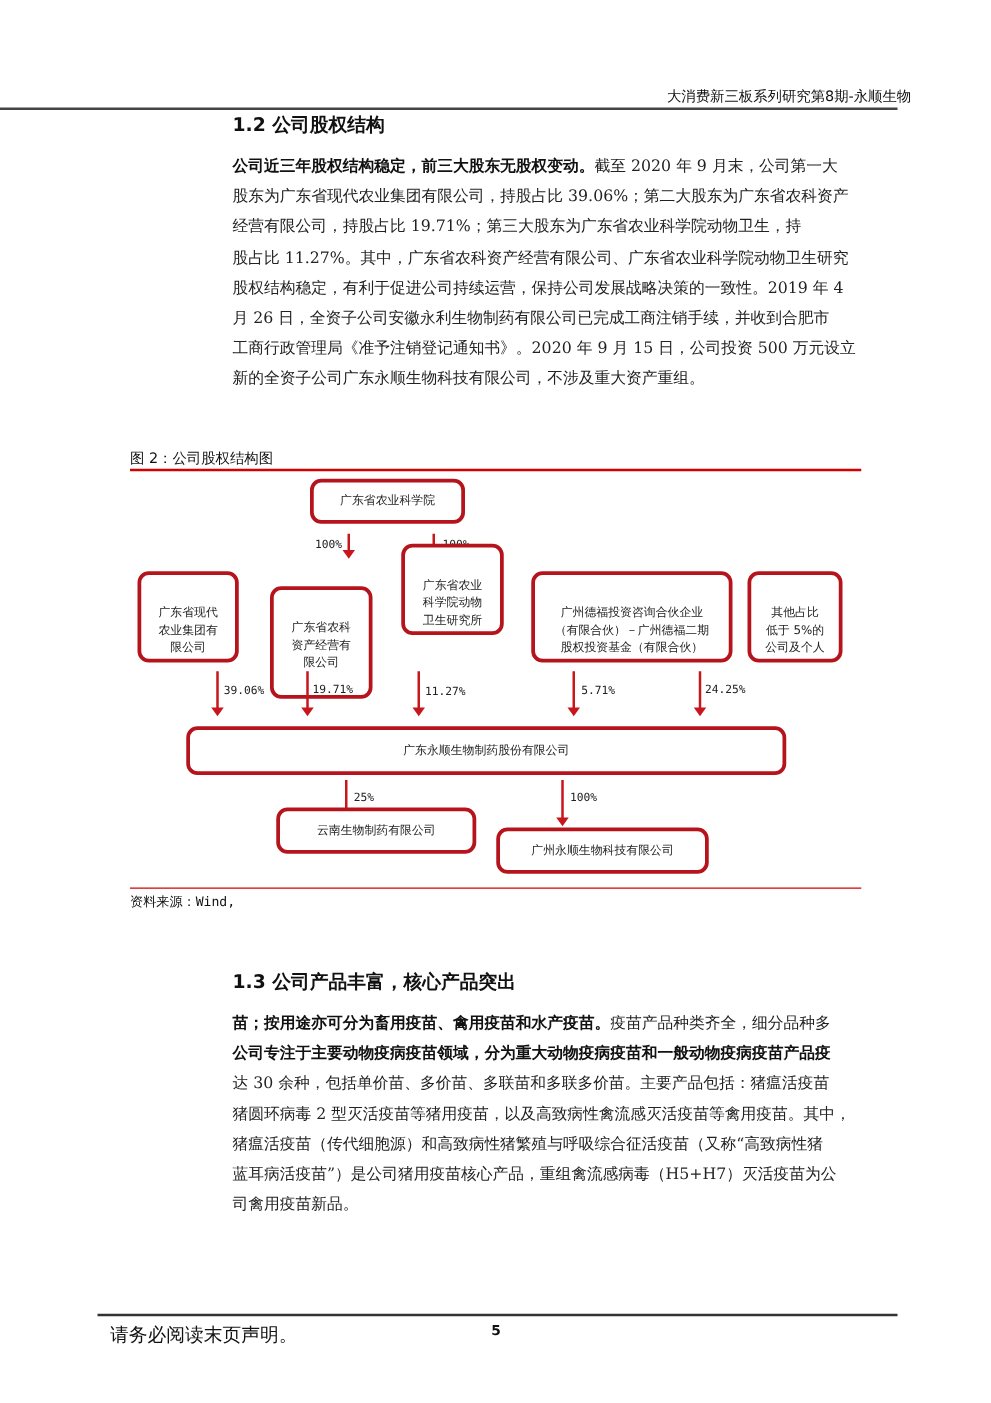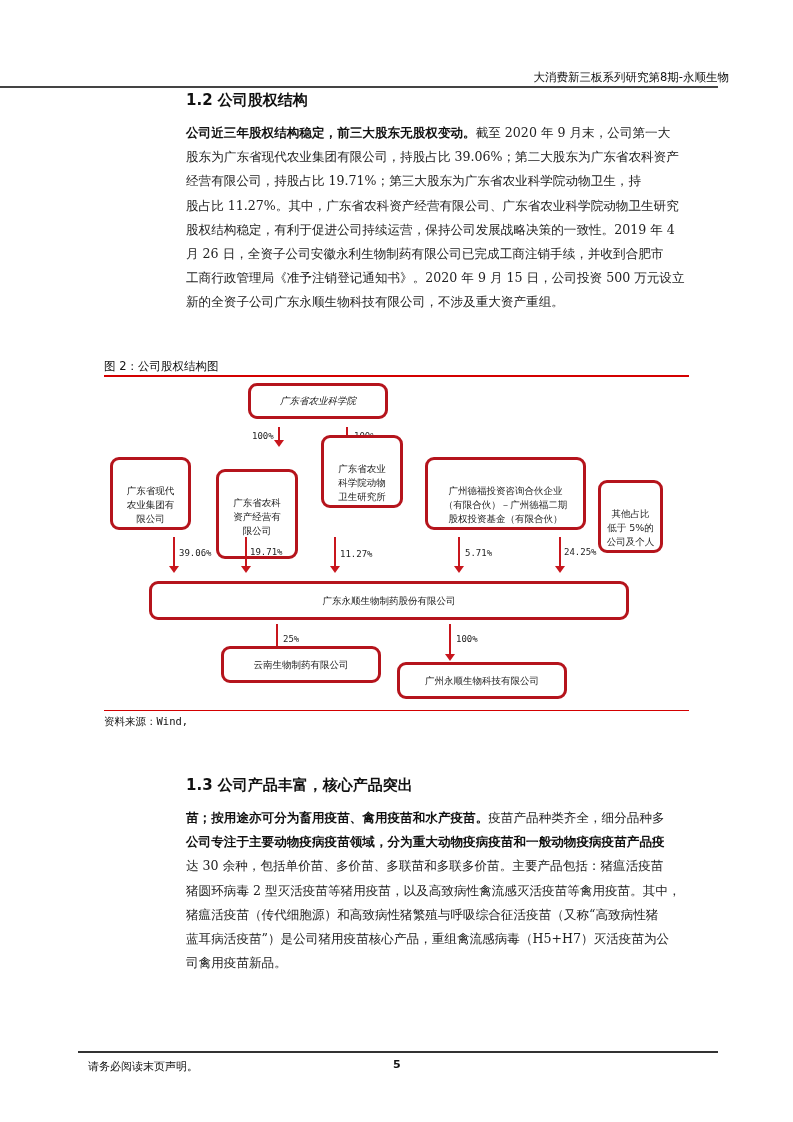--- a/index.html
+++ b/index.html
@@ -22,21 +22,21 @@
   .box { position: absolute; border: 3px solid #b5141c; border-radius: 9px; background: #fff;
          display: flex; align-items: center; justify-content: center; text-align: center;
          font-family: "DejaVu Sans", sans-serif; font-size: 9.5px; line-height: 14px; color: #222; padding: 2px 4px; }
   .box.tall { align-items: flex-start; padding-top: 24px; }
 
   .arrow { position: absolute; width: 2px; background: #c8161d; }
   .arrow::after { content: ""; position: absolute; left: -4px; bottom: -6px; border-left: 5px solid transparent; border-right: 5px solid transparent; border-top: 7px solid #c8161d; }
   .pct { position: absolute; font-family: "DejaVu Sans Mono", monospace; font-size: 9px; color: #222; }
 
   .footer-rule { position: absolute; top: 1051px; left: 78px; width: 640px; height: 2px; background: #333; }
-  .footer-note { position: absolute; top: 1059px; left: 88px; font-family: Liberation Mono, monospace; font-size: 11px; color: #111; }
+  .footer-note { position: absolute; top: 1059px; left: 88px; font-family: Liberation Mono, monospace; font-size: 15px; color: #111; }
   .footer-page { position: absolute; top: 1058px; left: 393px; font-family: "DejaVu Sans", sans-serif; font-weight: bold; font-size: 11px; color: #111; }
 </style>
 </head>
 <body>
 
 <div class="header-title">大消费新三板系列研究第8期-永顺生物</div>
 <div class="header-rule"></div>
 
 <div class="h2" style="top:91px;">1.2 公司股权结构</div>
 
@@ -49,40 +49,40 @@
   <div>月 26 日，全资子公司安徽永利生物制药有限公司已完成工商注销手续，并收到合肥市</div>
   <div>工商行政管理局《准予注销登记通知书》。2020 年 9 月 15 日，公司投资 500 万元设立</div>
   <div style="text-align:left;">新的全资子公司广东永顺生物科技有限公司，不涉及重大资产重组。</div>
 </div>
 
 <div class="fig-title">图 2：公司股权结构图</div>
 <div class="fig-rule"></div>
 
 <div>
 
-  <div class="box" style="left:248px; top:383px; width:140px; height:36px;font-style:italic;">广东省农业科学院</div>
+  <div class="box" style="left:248px; top:383px; width:124px; height:36px;">广东省农业科学院</div>
 
   <div class="pct" style="left:252px; top:431px;">100%</div>
   <div class="arrow" style="left:278px; top:427px; height:14px;"></div>
   <div class="arrow" style="left:346px; top:427px; height:14px;"></div>
   <div class="pct" style="left:354px; top:431px;">100%</div>
 
   <div class="box tall" style="left:110px; top:457px; width:81px; height:73px; white-space:pre-line;">广东省现代
 农业集团有
 限公司</div>
   <div class="box tall" style="left:216px; top:457px; width:82px; height:90px; white-space:pre-line;margin-top:12px;">广东省农科
 资产经营有
 限公司</div>
   <div class="box tall" style="left:321px; top:435px; width:82px; height:73px; white-space:pre-line;">广东省农业
 科学院动物
 卫生研究所</div>
   <div class="box tall" style="left:425px; top:457px; width:161px; height:73px; white-space:pre-line;">广州德福投资咨询合伙企业
 （有限合伙）－广州德福二期
 股权投资基金（有限合伙）</div>
-  <div class="box tall" style="left:598px; top:457px; width:65px; height:73px; white-space:pre-line;margin-top:23px;">其他占比
+  <div class="box tall" style="left:598px; top:457px; width:76px; height:73px; white-space:pre-line;">其他占比
 低于 5%的
 公司及个人</div>
 
   <div class="arrow" style="left:173px; top:537px; height:30px;"></div>
   <div class="pct" style="left:179px; top:548px;">39.06%</div>
 
   <div class="arrow" style="left:245px; top:537px; height:30px;"></div>
   <div class="pct" style="left:250px; top:547px;">19.71%</div>
 
   <div class="arrow" style="left:334px; top:537px; height:30px;"></div>

